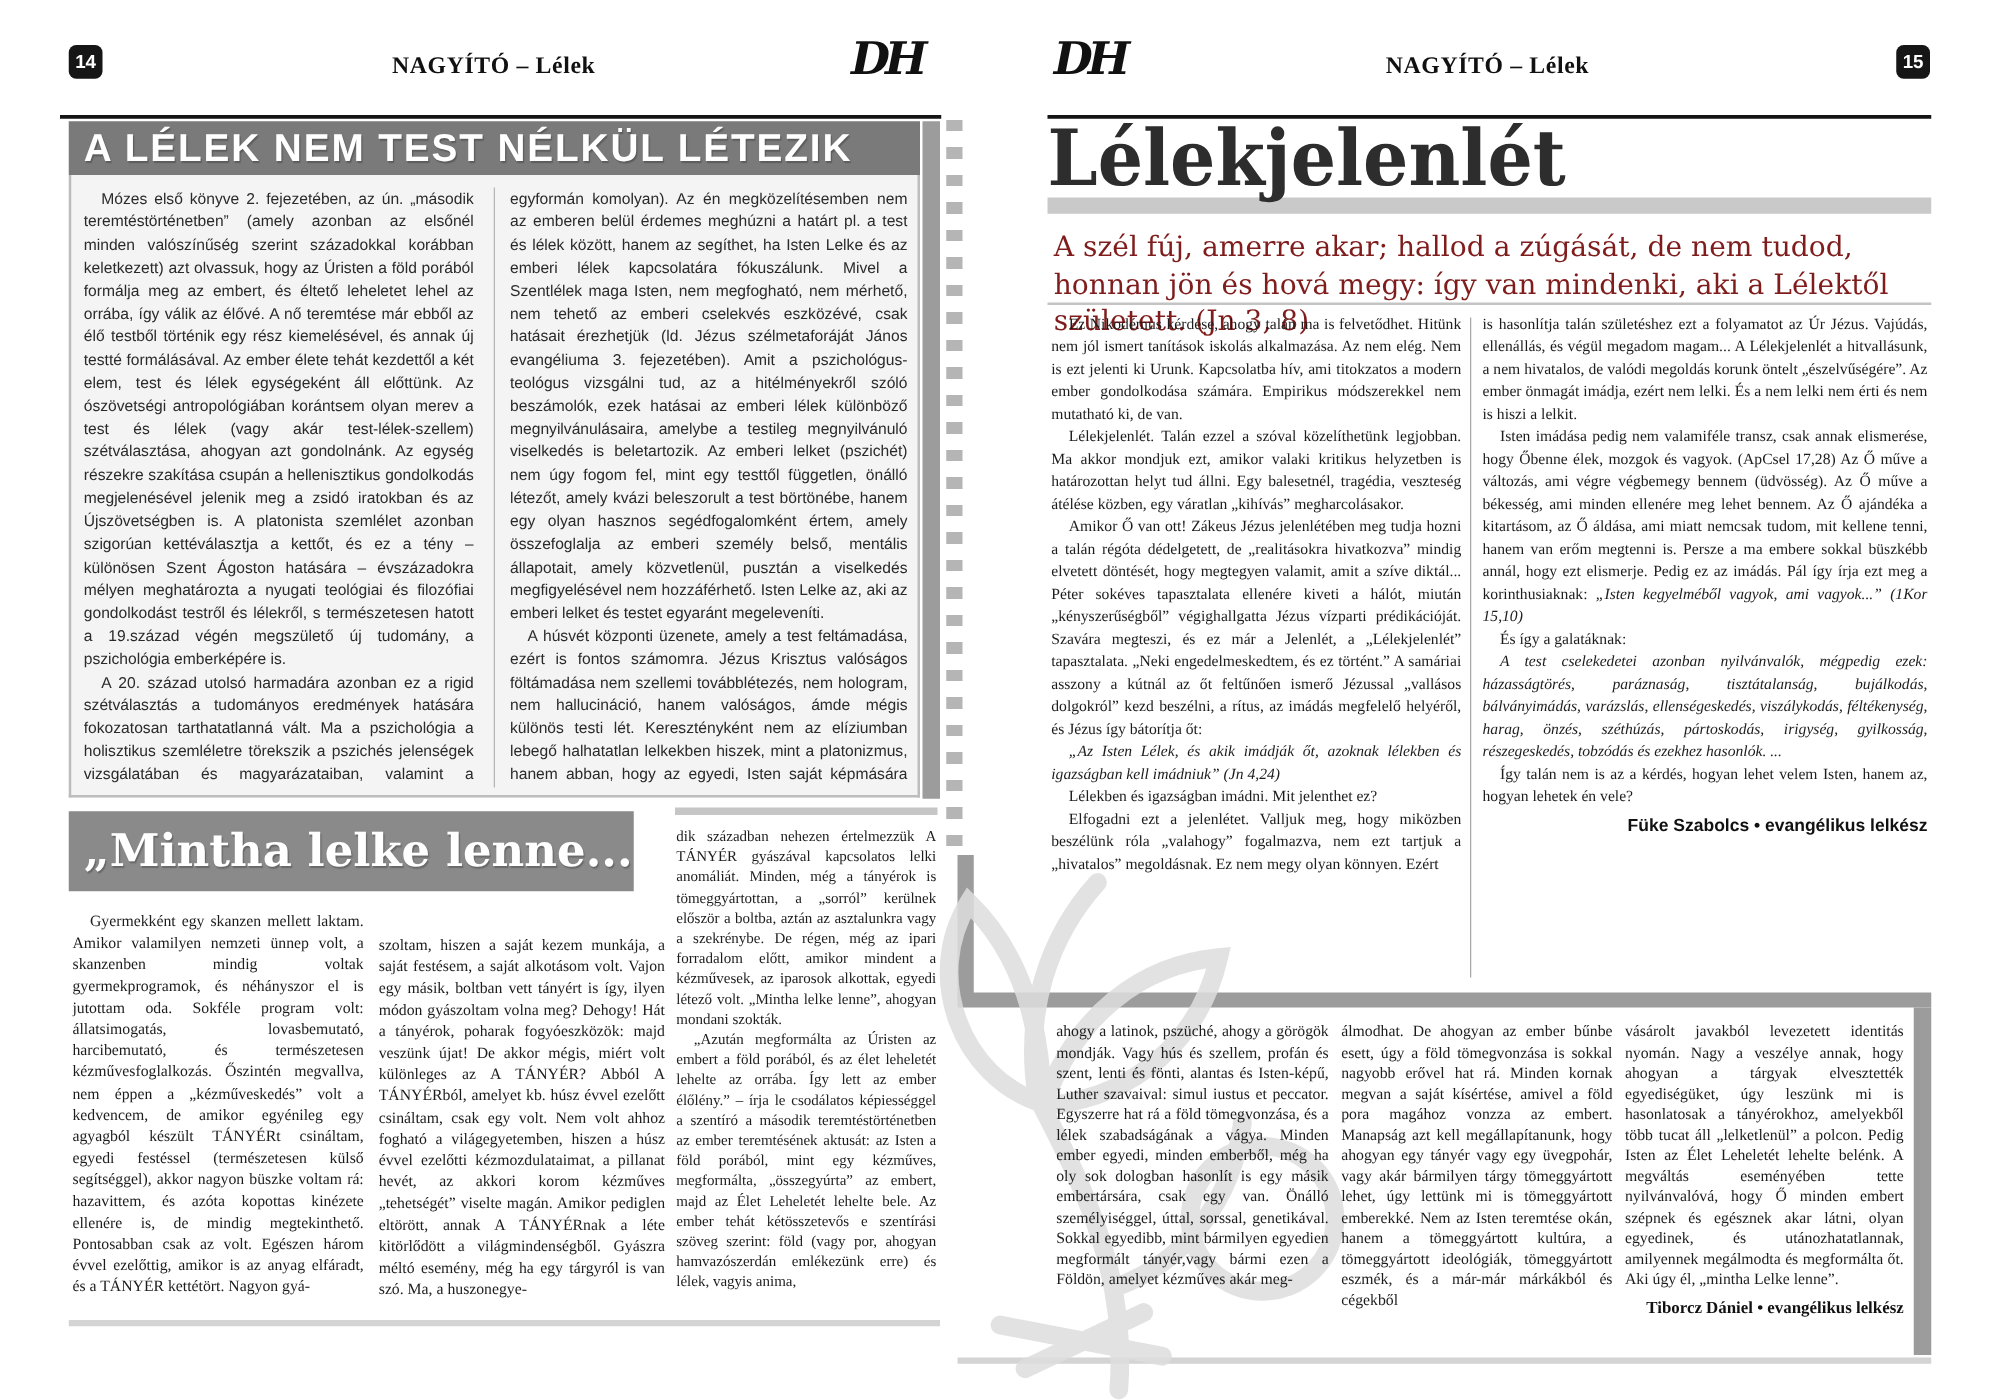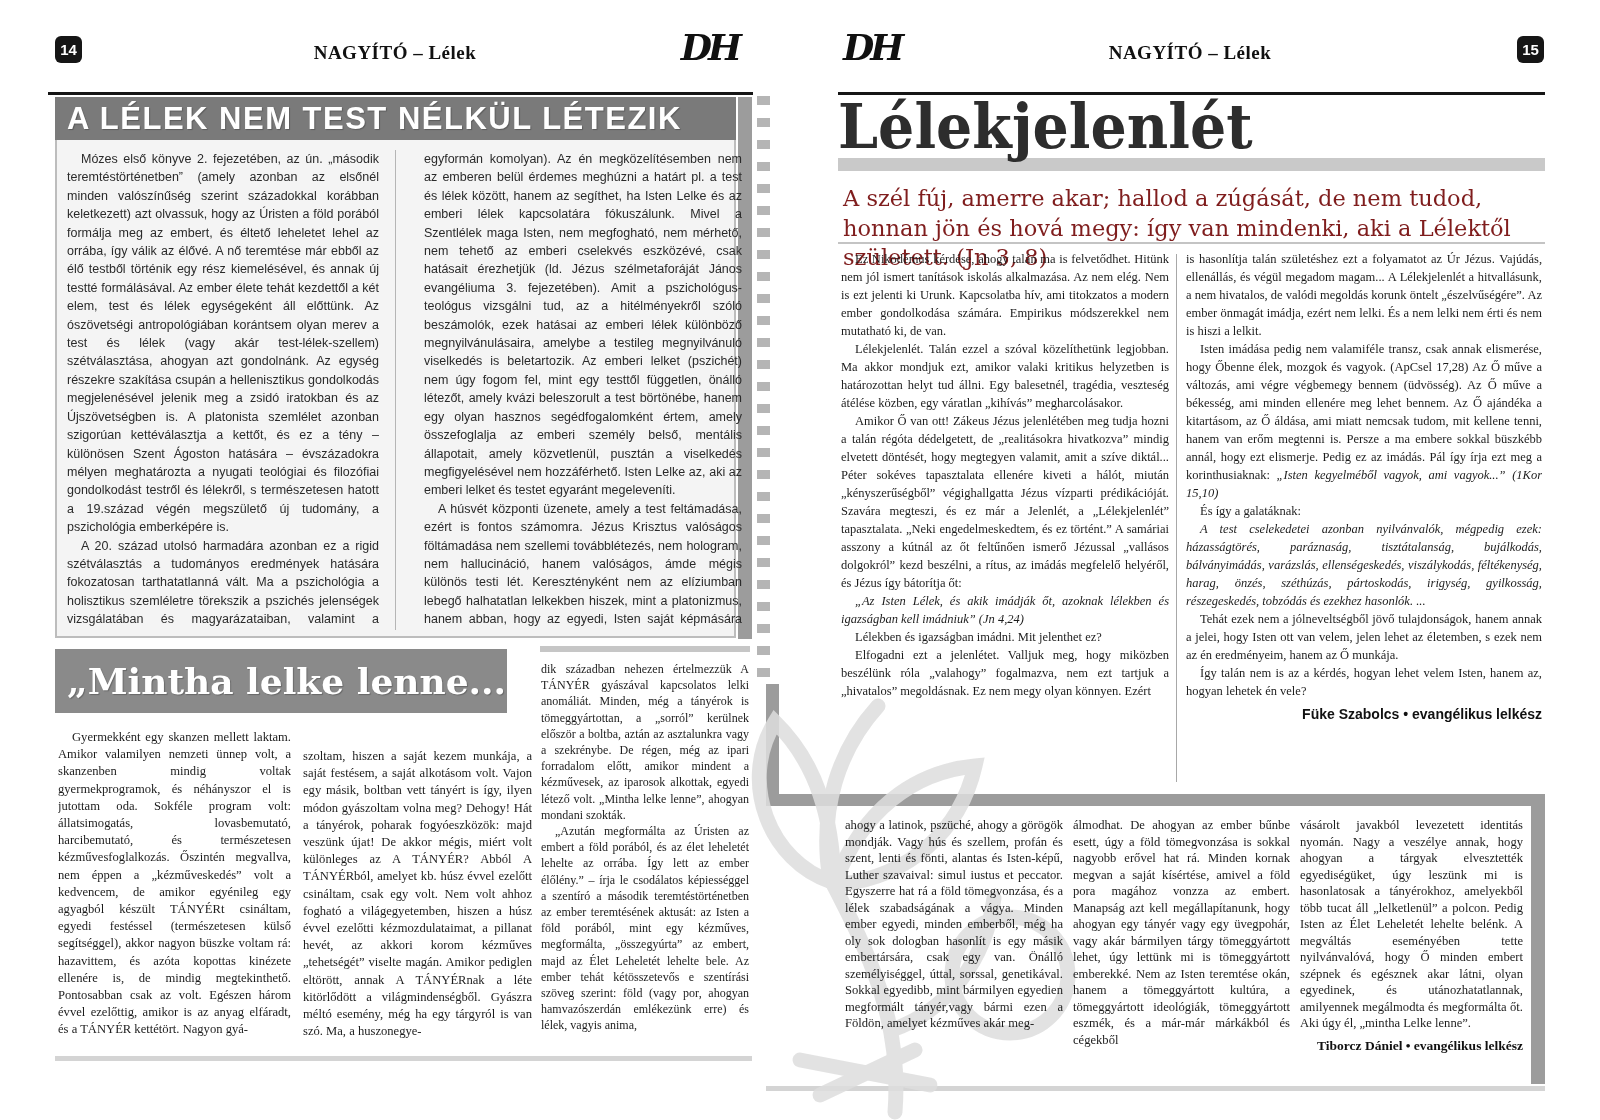--- a/index.html
+++ b/index.html
@@ -76,21 +76,21 @@
   <div class="abs rule-black" style="left:48px;top:92px;width:705px;height:3px;"></div>
 
   <h1 class="abs a1-banner">A LÉLEK NEM TEST NÉLKÜL LÉTEZIK</h1>
   <div class="abs band" style="left:738px;top:97px;width:14px;height:542px;"></div>
   <div class="abs a1-body"></div>
   <div class="col sans-col" style="left:67px;top:150px;width:312px;height:480px;">
       <p>Mózes első könyve 2. fejezetében, az ún. „második teremtéstörténetben” (amely azonban az elsőnél minden valószínűség szerint századokkal korábban keletkezett) azt olvassuk, hogy az Úristen a föld porából formálja meg az embert, és éltető leheletet lehel az orrába, így válik az élővé. A nő teremtése már ebből az élő testből történik egy rész kiemelésével, és annak új testté formálásával. Az ember élete tehát kezdettől a két elem, test és lélek egységeként áll előttünk. Az ószövetségi antropológiában korántsem olyan merev a test és lélek (vagy akár test-lélek-szellem) szétválasztása, ahogyan azt gondolnánk. Az egység részekre szakítása csupán a hellenisztikus gondolkodás megjelenésével jelenik meg a zsidó iratokban és az Újszövetségben is. A platonista szemlélet azonban szigorúan kettéválasztja a kettőt, és ez a tény – különösen Szent Ágoston hatására – évszázadokra mélyen meghatározta a nyugati teológiai és filozófiai gondolkodást testről és lélekről, s természetesen hatott a 19.század végén megszülető új tudomány, a pszichológia emberképére is.</p>
       <p>A 20. század utolsó harmadára azonban ez a rigid szétválasztás a tudományos eredmények hatására fokozatosan tarthatatlanná vált. Ma a pszichológia a holisztikus szemléletre törekszik a pszichés jelenségek vizsgálatában és magyarázataiban, valamint a gyógyításban is. Ennek értelmében az ember biológiai-pszichológiai-szociális-spirituális lény (ugyanakkor a spiritualitást – keresztény megfogalmazásban lelkiséget vagy istenkapcsolatot - még nem mindegyik pszichológiai iskola veszi</p>
     </div>
   <div class="abs" style="left:395px;top:150px;width:1px;height:480px;background:#b5b5b5;z-index:2;"></div>
-  <div class="col sans-col" style="left:424px;top:150px;width:318px;height:480px;">
+  <div class="col sans-col" style="left:408px;top:150px;width:318px;height:480px;">
     <div>
         <p class="cont">egyformán komolyan). Az én megközelítésemben nem az emberen belül érdemes meghúzni a határt pl. a test és lélek között, hanem az segíthet, ha Isten Lelke és az emberi lélek kapcsolatára fókuszálunk. Mivel a Szentlélek maga Isten, nem megfogható, nem mérhető, nem tehető az emberi cselekvés eszközévé, csak hatásait érezhetjük (ld. Jézus szélmetaforáját János evangéliuma 3. fejezetében). Amit a pszichológus-teológus vizsgálni tud, az a hitélményekről szóló beszámolók, ezek hatásai az emberi lélek különböző megnyilvánulásaira, amelybe a testileg megnyilvánuló viselkedés is beletartozik. Az emberi lelket (pszichét) nem úgy fogom fel, mint egy testtől független, önálló létezőt, amely kvázi beleszorult a test börtönébe, hanem egy olyan hasznos segédfogalomként értem, amely összefoglalja az emberi személy belső, mentális állapotait, amely közvetlenül, pusztán a viselkedés megfigyelésével nem hozzáférhető. Isten Lelke az, aki az emberi lelket és testet egyaránt megeleveníti.</p>
         <p>A húsvét központi üzenete, amely a test feltámadása, ezért is fontos számomra. Jézus Krisztus valóságos föltámadása nem szellemi továbblétezés, nem hologram, nem hallucináció, hanem valóságos, ámde mégis különös testi lét. Keresztényként nem az elíziumban lebegő halhatatlan lelkekben hiszek, mint a platonizmus, hanem abban, hogy az egyedi, Isten saját képmására teremtett ember teljes egészében támad föl az örök életre, Krisztus által.</p>
       </div>
 
   </div>
 
   <h2 class="abs a2-banner">„Mintha lelke lenne...”</h2>
   <div class="abs" style="left:540px;top:646px;width:210px;height:6px;background:#c6c6c6;"></div>
   <div class="col serif-a2" style="left:58px;top:729px;width:233px;height:318px;">
@@ -127,21 +127,20 @@
       <p>Lélekben és igazságban imádni. Mit jelenthet ez?</p>
       <p>Elfogadni ezt a jelenlétet. Valljuk meg, hogy miközben beszélünk róla „valahogy” fogalmazva, nem ezt tartjuk a „hivatalos” megoldásnak. Ez nem megy olyan könnyen. Ezért</p>
     </div>
   <div class="abs" style="left:1176px;top:254px;width:1px;height:528px;background:#a8a8a8;z-index:2;"></div>
   <div class="col serif-main" style="left:1186px;top:250px;width:356px;height:537px;">
     <div>
         <p class="cont">is hasonlítja talán születéshez ezt a folyamatot az Úr Jézus. Vajúdás, ellenállás, és végül megadom magam... A Lélekjelenlét a hitvallásunk, a nem hivatalos, de valódi megoldás korunk öntelt „észelvűségére”. Az ember önmagát imádja, ezért nem lelki. És a nem lelki nem érti és nem is hiszi a lelkit.</p>
         <p>Isten imádása pedig nem valamiféle transz, csak annak elismerése, hogy Őbenne élek, mozgok és vagyok. (ApCsel 17,28) Az Ő műve a változás, ami végre végbemegy bennem (üdvösség). Az Ő műve a békesség, ami minden ellenére meg lehet bennem. Az Ő ajándéka a kitartásom, az Ő áldása, ami miatt nemcsak tudom, mit kellene tenni, hanem van erőm megtenni is. Persze a ma embere sokkal büszkébb annál, hogy ezt elismerje. Pedig ez az imádás. Pál így írja ezt meg a korinthusiaknak: <i>„Isten kegyelméből vagyok, ami vagyok...” (1Kor 15,10)</i></p>
         <p>És így a galatáknak:</p>
         <p class="scripture">A test cselekedetei azonban nyilvánvalók, mégpedig ezek: házasságtörés, paráznaság, tisztátalanság, bujálkodás, bálványimádás, varázslás, ellenségeskedés, viszálykodás, féltékenység, harag, önzés, széthúzás, pártoskodás, irigység, gyilkosság, részegeskedés, tobzódás és ezekhez hasonlók. ...</p>
-        <p>Tehát ezek nem a jólneveltségből jövő tulajdonságok, hanem annak a jelei, hogy Isten ott van velem, jelen lehet az életemben, s ezek nem az én eredményeim, hanem az Ő munkája.</p>
         <p>Így talán nem is az a kérdés, hogyan lehet velem Isten, hanem az, hogyan lehetek én vele?</p>
       </div>
     <span class="byline byline-sans" style="font-size:14px;">Füke Szabolcs • evangélikus lelkész</span>
   </div>
 
   <div class="col serif-bot" style="left:845px;top:817px;width:218px;height:262px;">
       <p class="cont">ahogy a latinok, pszüché, ahogy a görögök mondják. Vagy hús és szellem, profán és szent, lenti és fönti, alantas és Isten-képű, Luther szavaival: simul iustus et peccator. Egyszerre hat rá a föld tömegvonzása, és a lélek szabadságának a vágya. Minden ember egyedi, minden emberből, még ha oly sok dologban hasonlít is egy másik embertársára, csak egy van. Önálló személyiséggel, úttal, sorssal, genetikával. Sokkal egyedibb, mint bármilyen egyedien megformált tányér,vagy bármi ezen a Földön, amelyet kézműves akár meg-</p>
     </div>
   <div class="col serif-bot" style="left:1073px;top:817px;width:217px;height:262px;">
       <p class="cont">álmodhat. De ahogyan az ember bűnbe esett, úgy a föld tömegvonzása is sokkal nagyobb erővel hat rá. Minden kornak megvan a saját kísértése, amivel a föld pora magához vonzza az embert. Manapság azt kell megállapítanunk, hogy ahogyan egy tányér vagy egy üvegpohár, vagy akár bármilyen tárgy tömeggyártott lehet, úgy lettünk mi is tömeggyártott emberekké. Nem az Isten teremtése okán, hanem a tömeggyártott kultúra, a tömeggyártott ideológiák, tömeggyártott eszmék, és a már-már márkákból és cégekből</p>

